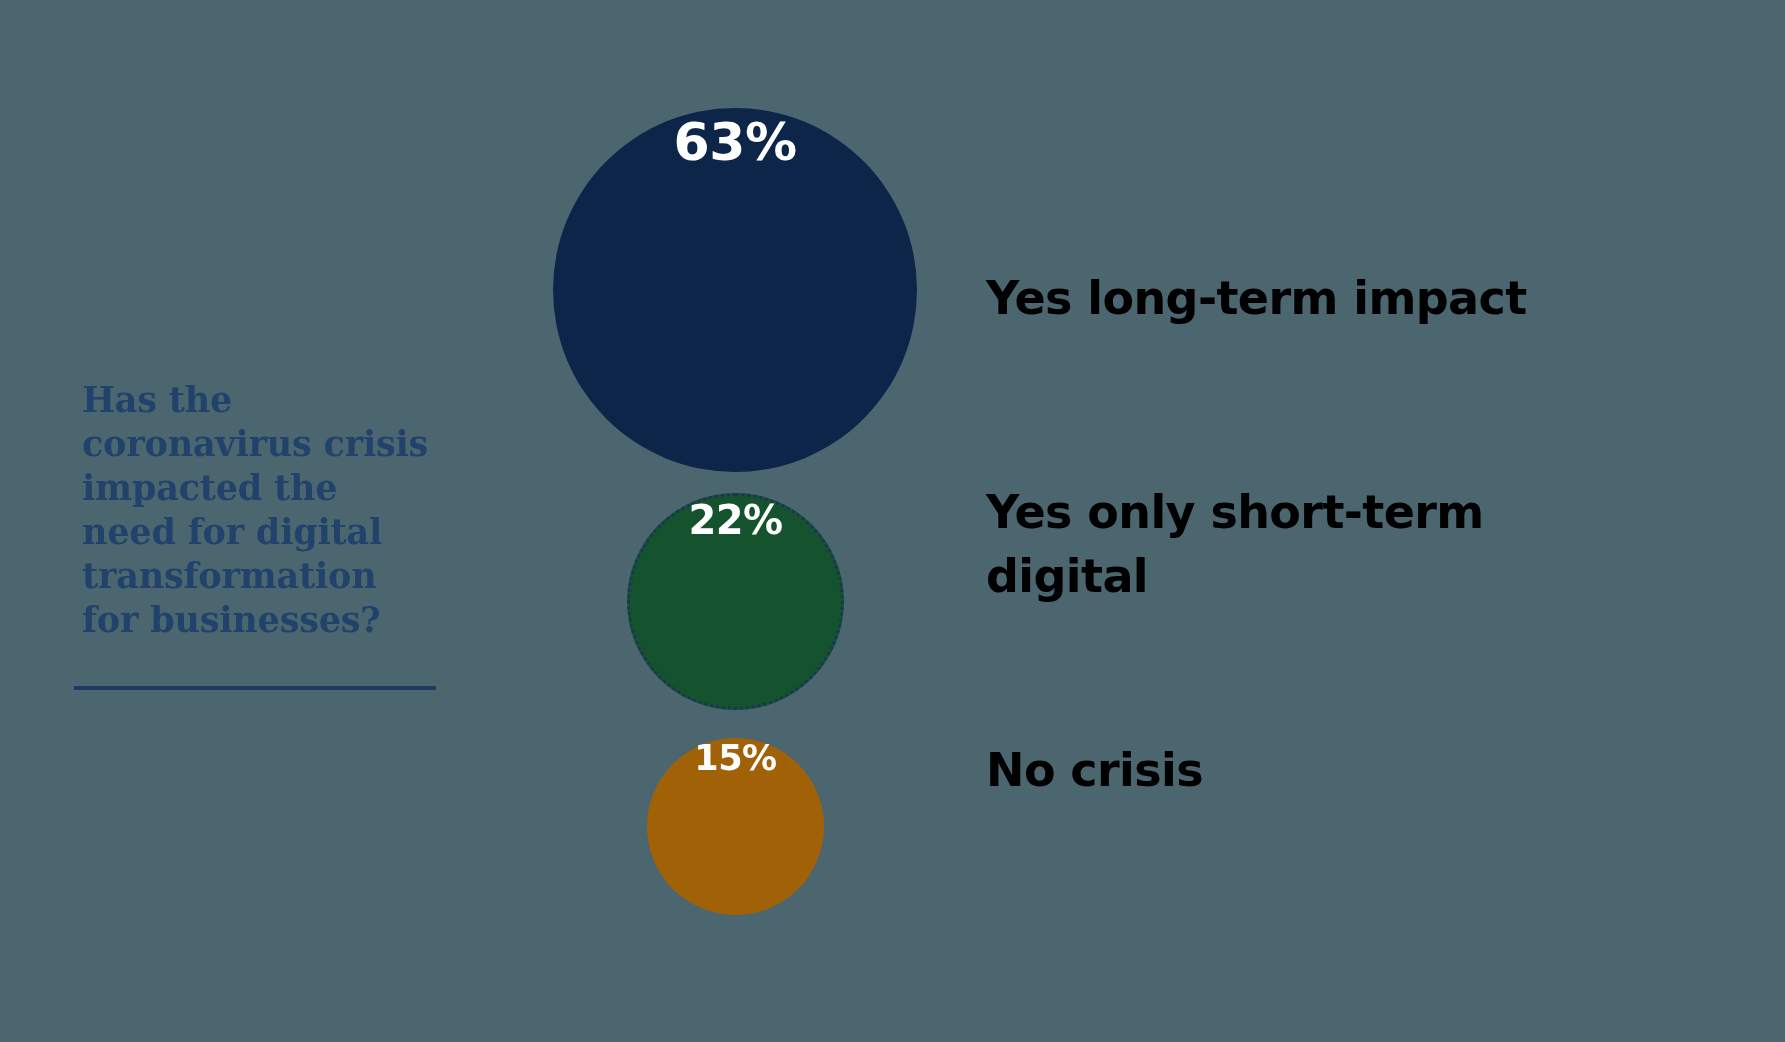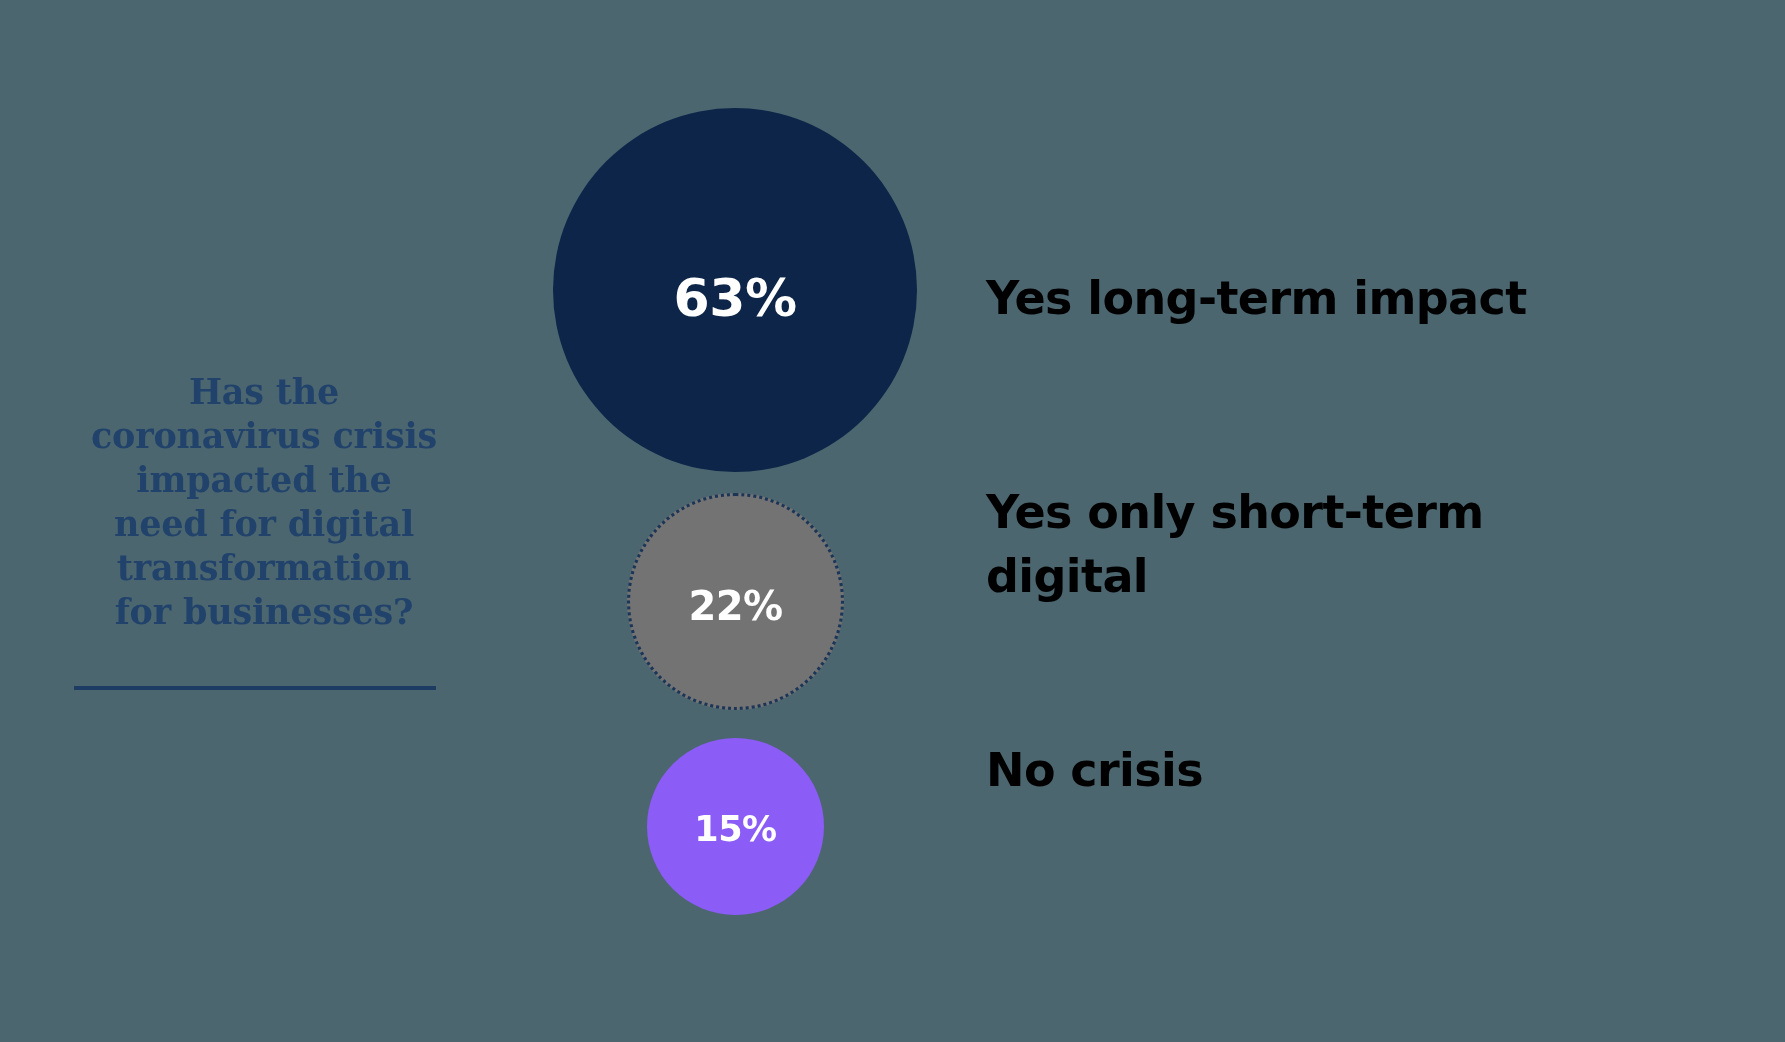--- a/index.html
+++ b/index.html
@@ -29,38 +29,37 @@
     top: 370px;
     width: 380px;
   }
   .question-text {
     font-family: "DejaVu Serif", "Liberation Serif", serif;
     font-weight: 700;
     font-size: 35px;
     line-height: 44px;
     color: #21436b;
     letter-spacing: -0.2px;
-    margin: 0;
+    margin: 8px;
     white-space: pre-line;
-    text-align: center;
   }
   .question-rule {
     position: absolute;
     left: 74px;
     top: 686px;
     width: 362px;
     height: 4px;
     background: #1d3b63;
   }
 
   .bubble {
     position: absolute;
     border-radius: 50%;
     display: flex;
-    align-items: center;
+    align-items: flex-start;
     justify-content: center;
     box-sizing: border-box;
   }
 
   .bubble-value {
     font-family: "DejaVu Sans", "Liberation Sans", sans-serif;
     font-weight: 700;
     color: #ffffff;
     letter-spacing: -0.5px;
     line-height: 1;
@@ -79,35 +78,35 @@
     font-size: 52px;
     transform: translateY(8px);
   }
 
   
   #bubble-2 {
     left: 627px;
     top: 493px;
     width: 217px;
     height: 217px;
-    background: #737373;
+    background: #14532d;
     border: 3px dotted #1b3558;
   }
   #bubble-2 .bubble-value {
     font-size: 40px;
     transform: translateY(4px);
   }
 
   
   #bubble-3 {
     left: 647px;
     top: 738px;
     width: 177px;
     height: 177px;
-    background: #8b5cf6;
+    background: #a16207;
   }
   #bubble-3 .bubble-value {
     font-size: 35px;
     transform: translateY(3px);
   }
 
   
   .bubble-label {
     position: absolute;
     font-family: "DejaVu Sans", "Liberation Sans", sans-serif;

